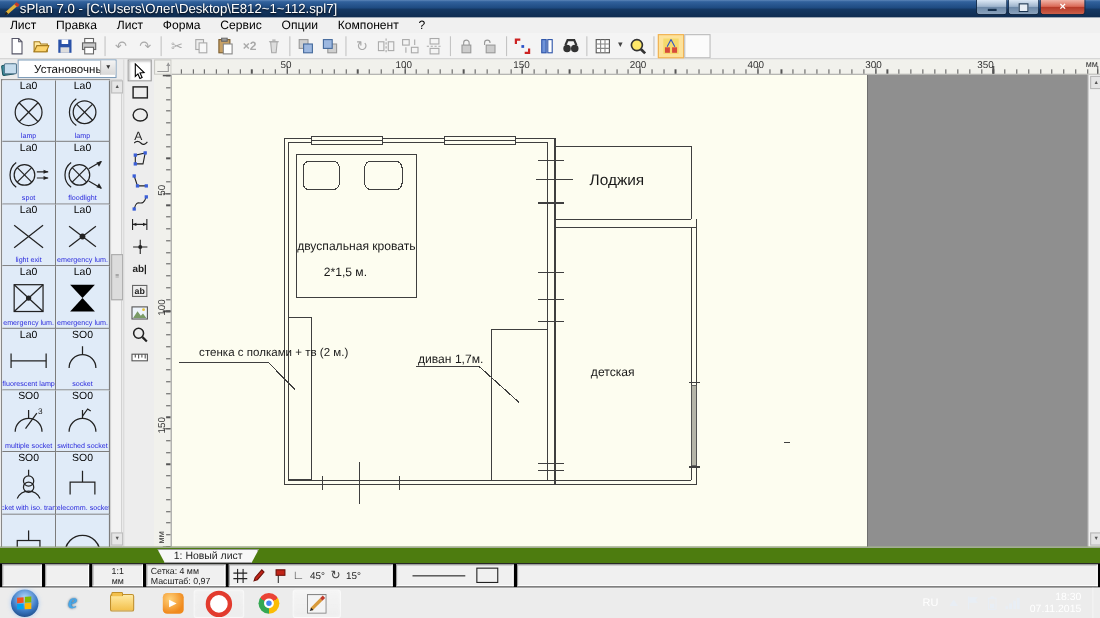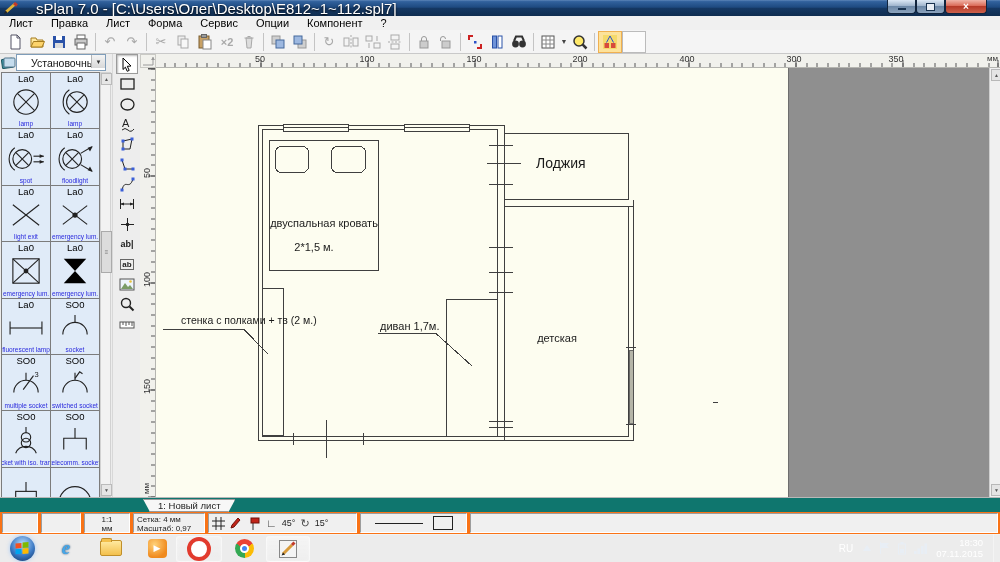--- a/index.html
+++ b/index.html
@@ -3,21 +3,21 @@
 <meta charset="utf-8">
 <style>
   html,body{margin:0;padding:0;background:#444;}
   #screen{position:relative;width:1000px;height:562px;overflow:hidden;
     font-family:"Liberation Sans",sans-serif;font-size:11px;color:#111;
     background:#ececec;user-select:none;}
   
   .titlebar{position:absolute;left:0;top:0;width:1000px;height:16px;
     background:linear-gradient(180deg,#5d86b8 0%,#31619c 10%,#1e4a80 45%,#153863 52%,#0f2c50 100%);
     display:flex;align-items:center;color:#fff;}
-  .titlebar .apptitle{margin-left:18px;font-size:15px;text-shadow:0 1px 2px #000;}
+  .titlebar .apptitle{margin-left:0;font-size:12px;text-shadow:0 1px 2px #000;}
   .appicon{margin-left:4px;width:14px;height:12px;}
   .winbtns{position:absolute;right:13px;top:0;display:flex;}
   .winbtn{width:27px;height:13px;border:1px solid #10243d;border-top:none;border-radius:0 0 4px 4px;
     background:linear-gradient(#dce8f5,#9fb5cd 45%,#6d89a8 50%,#8ca3bd);display:flex;align-items:center;justify-content:center;}
   .winbtn.close{width:40px;background:linear-gradient(#f0b4a8,#da6a57 45%,#b63a28 50%,#cb604b);color:#fff;font-weight:bold;font-size:10px;}
   .glyph-min{width:8px;height:2px;background:#18324f;margin-top:4px;}
   .glyph-restore{width:7px;height:6px;border:1px solid #18324f;background:#e8eef5;}
   
   .menubar{position:absolute;left:0;top:16px;width:1000px;height:14px;background:#f0f0f0;
     border-bottom:1px solid #dcdcdc;display:flex;align-items:center;}
@@ -77,26 +77,26 @@
     background-image:repeating-linear-gradient(180deg,#555 0 1px,transparent 1px 10.7px);background-position:0 0.5px;}
   .vruler .major{position:absolute;top:0;bottom:0;right:0;width:7px;
     background-image:repeating-linear-gradient(180deg,#555 0 1px,transparent 1px 107px);background-position:0 0.5px;}
   .vlab{position:absolute;left:0px;transform:rotate(-90deg);transform-origin:center;width:14px;text-align:center;font-size:9px;color:#333;}
   .vunit{position:absolute;left:1px;bottom:4px;transform:rotate(-90deg);font-size:8px;color:#333;}
   .canvas{position:absolute;left:156px;top:68px;width:833px;height:429px;background:#8f8f8f;}
   .vscroll{position:absolute;left:989px;top:68px;width:11px;height:429px;background:#f0f0f0;border-left:1px solid #cfcfcf;box-sizing:border-box;}
   .vs-btn{position:absolute;left:1px;width:9px;height:10px;background:#e4e4e4;border:1px solid #b8b8b8;
     font-size:5px;color:#555;display:flex;align-items:center;justify-content:center;}
   
-  .tabrow{position:absolute;left:0;top:497px;width:1000px;height:15px;background:#0f766e;border-top:1px solid #b8b8b8;box-sizing:border-box;}
+  .tabrow{position:absolute;left:0;top:497px;width:1000px;height:15px;background:#4d7c0f;border-top:1px solid #b8b8b8;box-sizing:border-box;}
   .sheet-tab{position:absolute;left:143px;top:1px;height:13px;padding:0 14px;background:#f7f7f7;
     clip-path:polygon(0 0,100% 0,calc(100% - 7px) 100%,7px 100%);
     border:1px solid #999;box-sizing:border-box;font-size:9.5px;line-height:12px;color:#222;}
   
-  .statusbar{position:absolute;left:0;top:512px;width:1000px;height:22px;background:#f97316;display:flex;align-items:stretch;padding:1px 2px;box-sizing:border-box;gap:3px;}
+  .statusbar{position:absolute;left:0;top:512px;width:1000px;height:22px;background:#000000;display:flex;align-items:stretch;padding:1px 2px;box-sizing:border-box;gap:3px;}
   .scell{border:1px solid;border-color:#9d9d9d #fff #fff #9d9d9d;background:#f0f0f0;font-size:8px;line-height:9px;
     padding:1px 3px;box-sizing:border-box;color:#222;overflow:hidden;white-space:nowrap;flex:none;}
   .scell.icons{display:flex;align-items:center;gap:5px;}
   .scell .deg{font-size:9px;}
   .line-sample{width:48px;height:1px;background:#222;}
   .box-sample{width:18px;height:12px;border:1px solid #222;background:#f0f0f0;}
   
   .taskbar{position:absolute;left:0;top:534px;width:1000px;height:28px;
     background:linear-gradient(180deg,#4a79ae 0%,#2a5globe 0%,#2a5a94 12%,#173a6b 48%,#102c54 55%,#0b2244 100%);
     }

